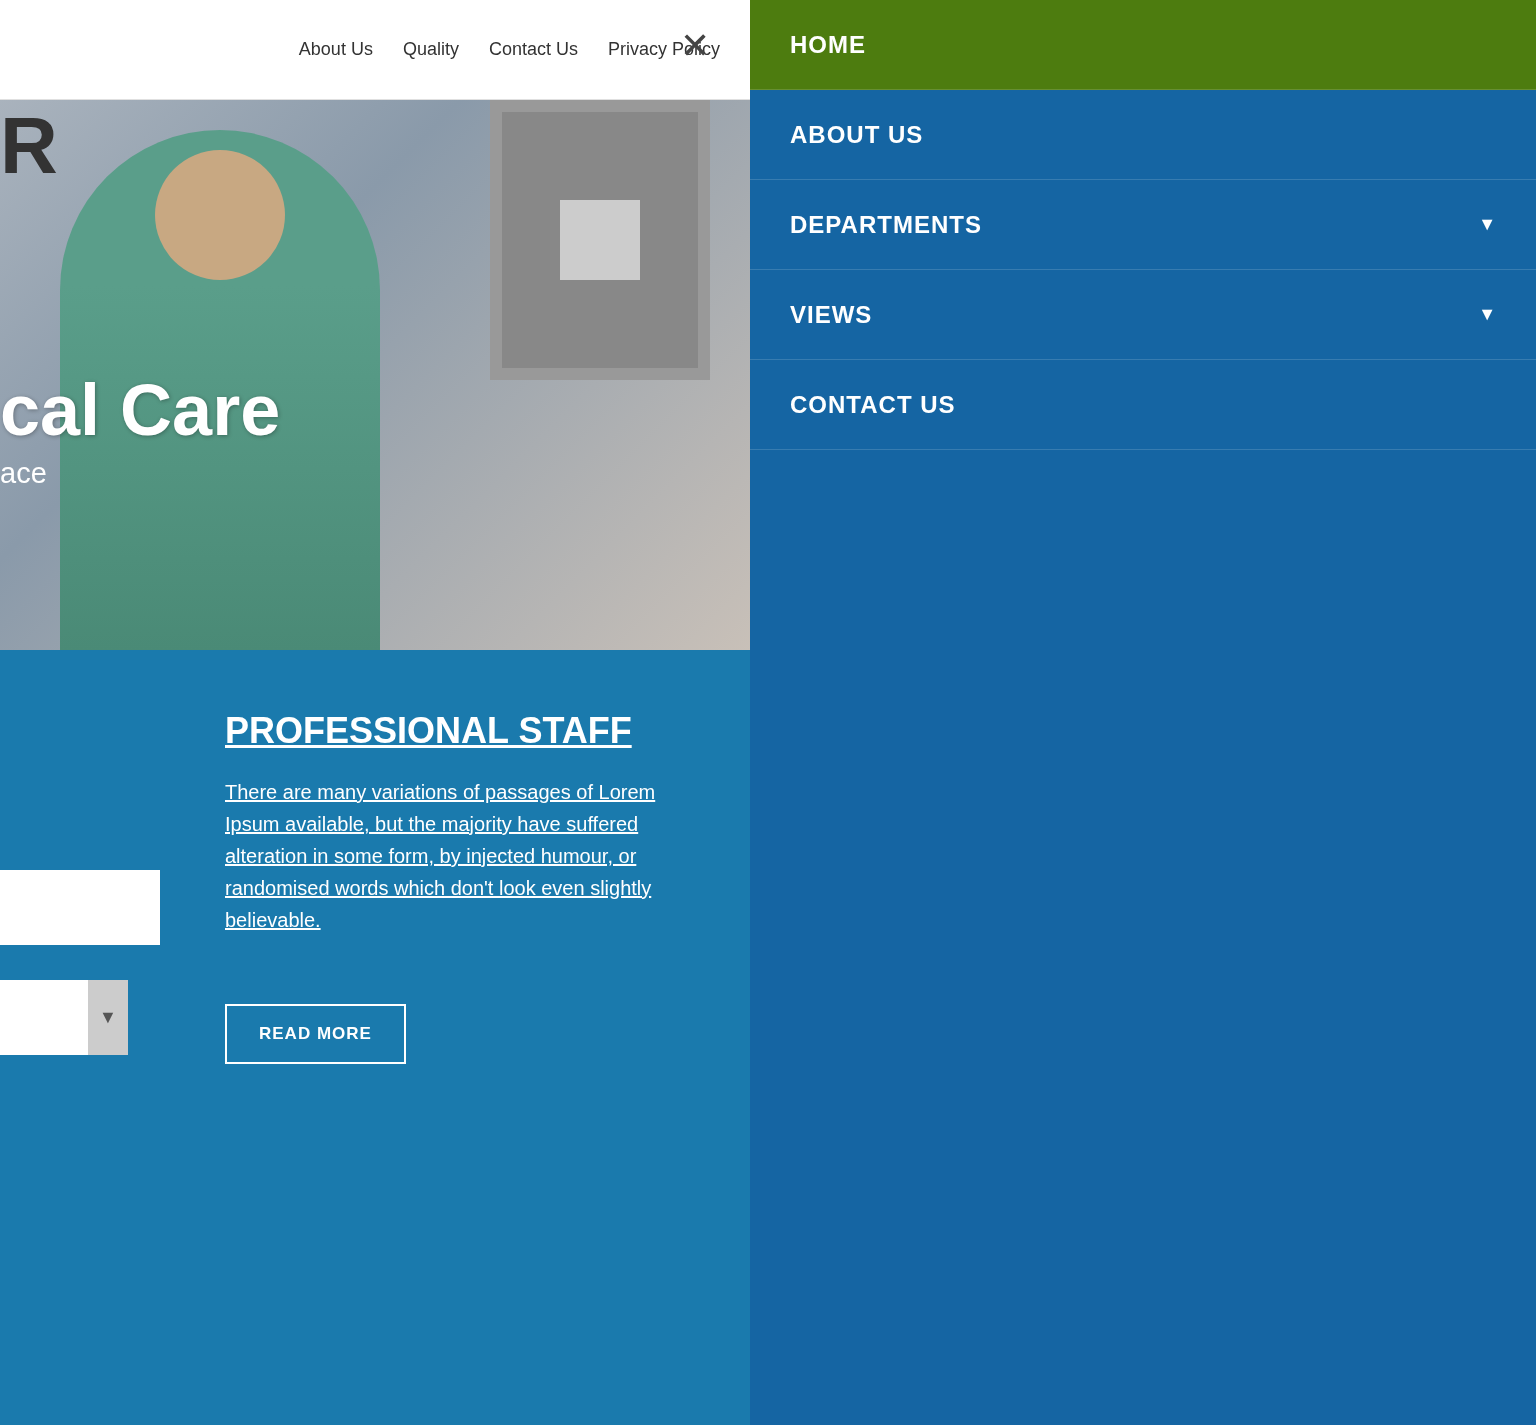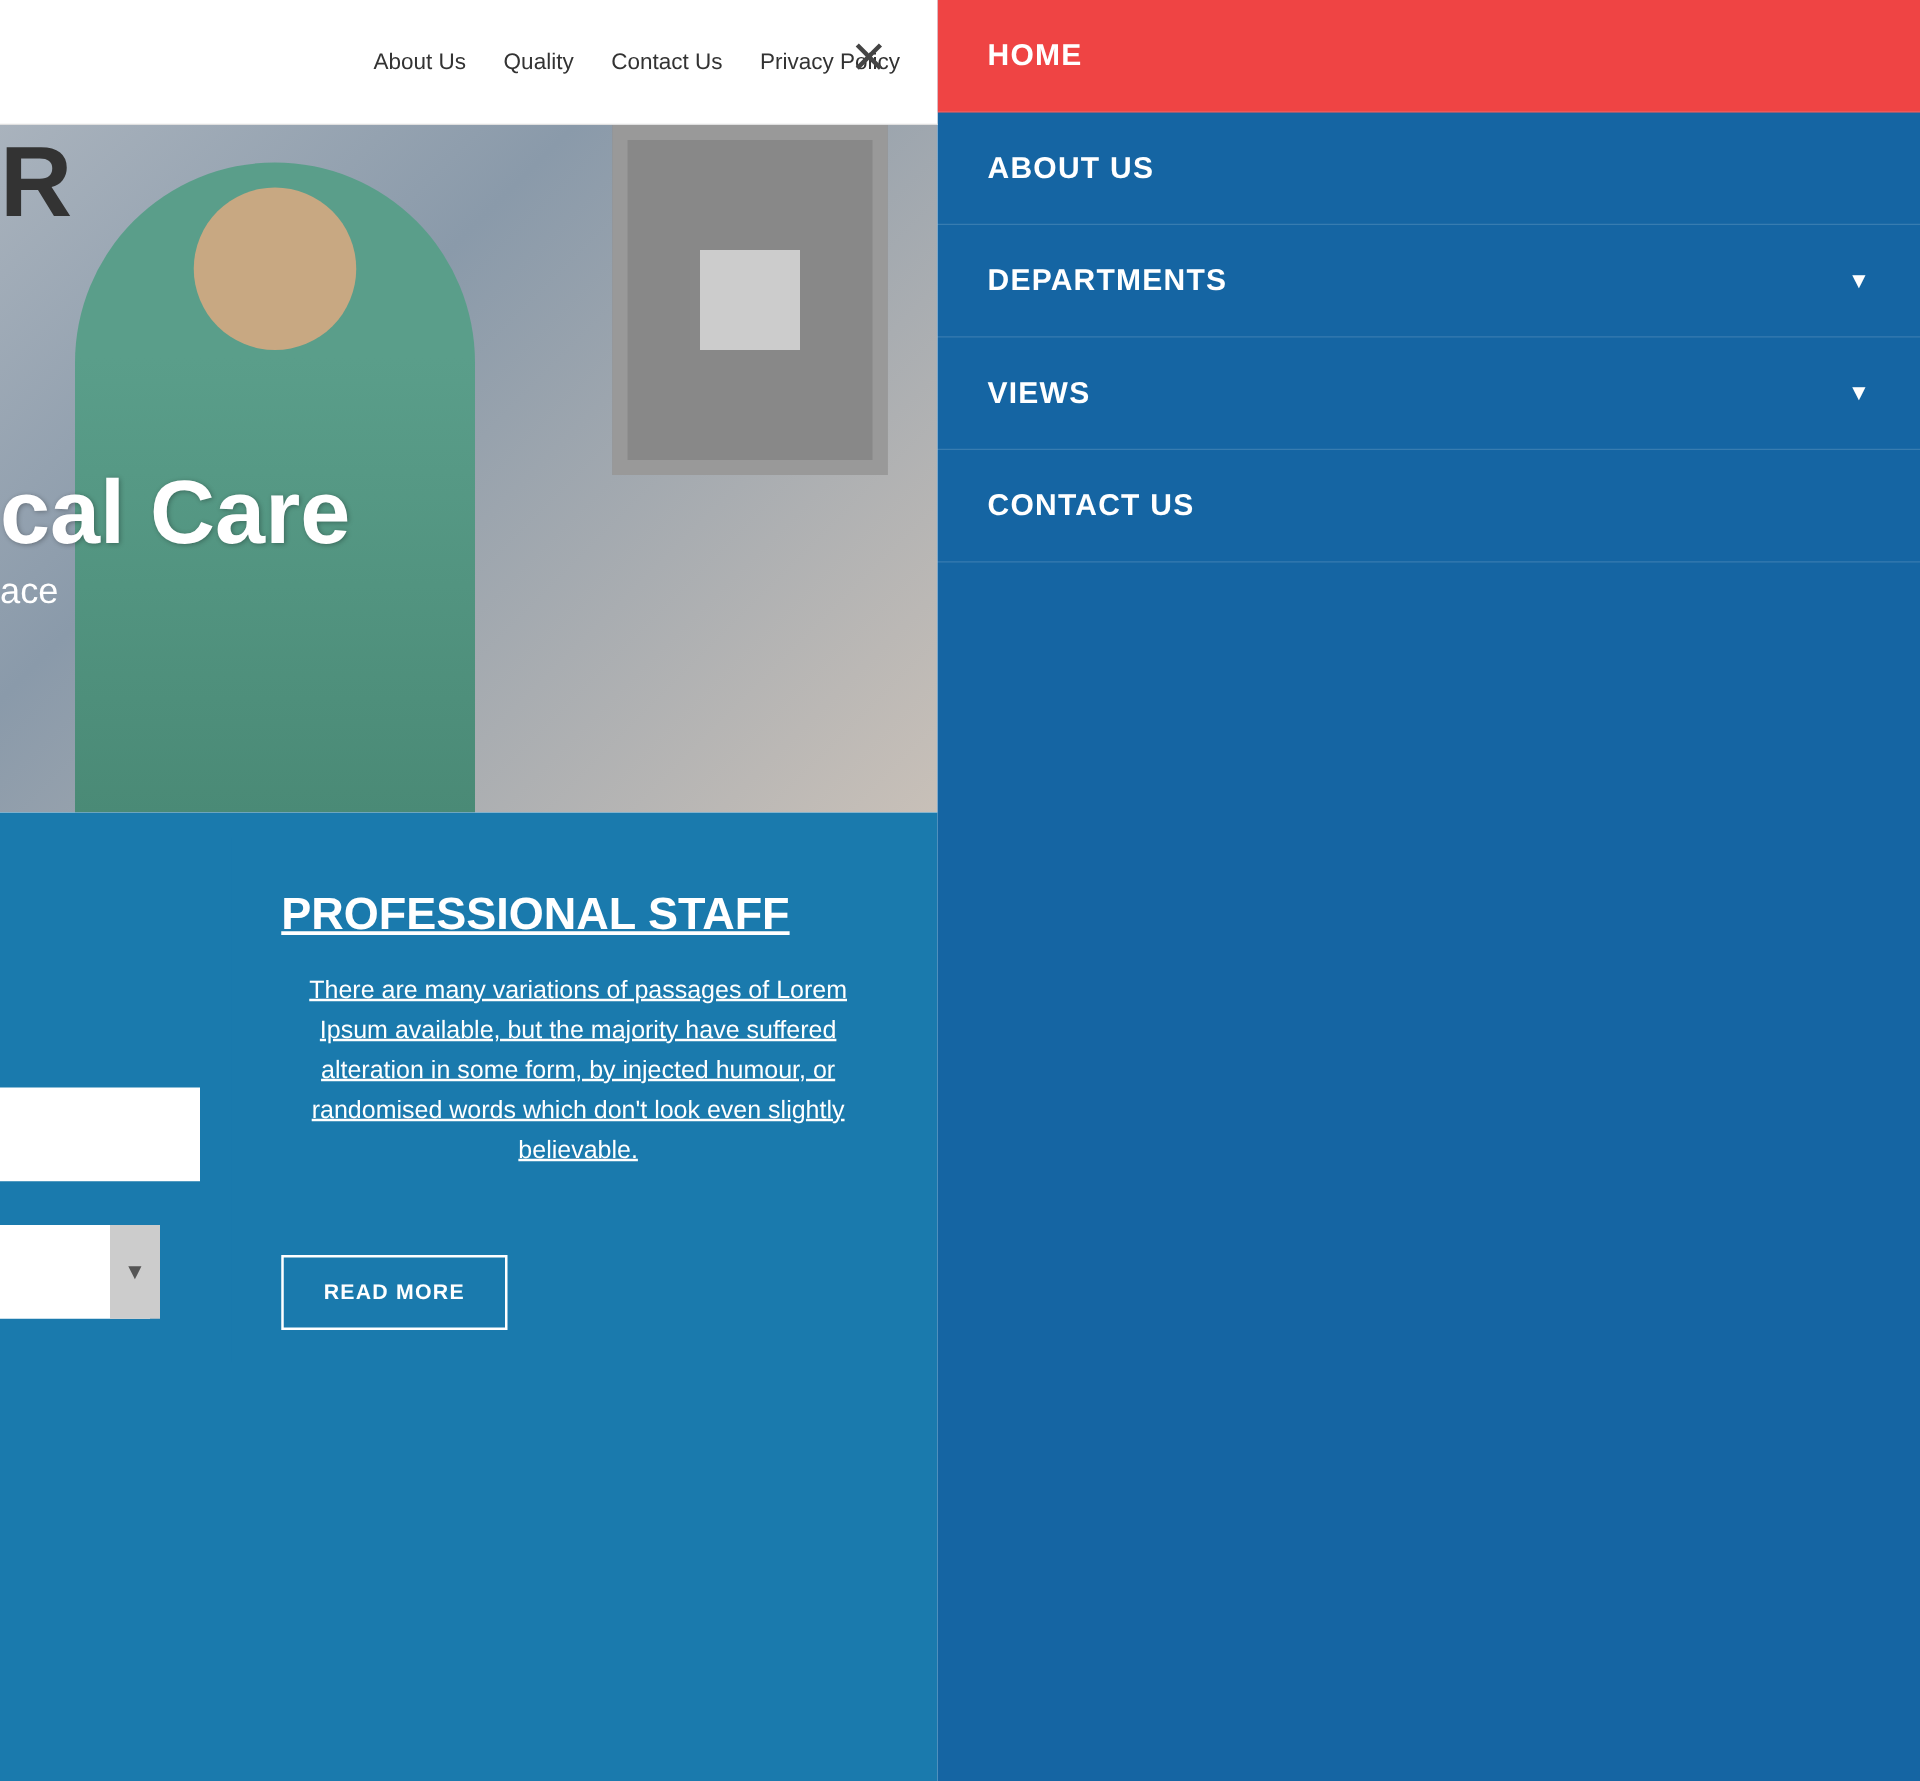--- a/index.html
+++ b/index.html
@@ -141,21 +141,20 @@
       font-size: 36px;
       font-weight: bold;
       margin-bottom: 24px;
       color: #fff;
     }
     .content-card p {
       font-size: 20px;
       line-height: 1.6;
       margin-bottom: 36px;
       color: #fff;
-      text-align: center;
     }
     .read-more-btn {
       display: inline-block;
       border: 2px solid #fff;
       color: #fff;
       background: transparent;
       padding: 18px 32px;
       font-size: 17px;
       font-weight: bold;
       cursor: pointer;
@@ -277,21 +276,21 @@
 <div class="dropdown-arrow">▼</div>
 
 <div class="content-card">
   <h2>PROFESSIONAL STAFF</h2>
   <p>There are many variations of passages of Lorem Ipsum available, but the majority have suffered alteration in some form, by injected humour, or randomised words which don't look even slightly believable.</p>
   <button class="read-more-btn">READ MORE</button>
 </div>
 
 <div class="sidebar">
 
-  <div class="sidebar-item" style="background:#ef4444;">
+  <div class="sidebar-item" style="background:#4d7c0f;">
     <span class="sidebar-item-label">HOME</span>
   </div>
 
   <div class="sidebar-item">
     <span class="sidebar-item-label">ABOUT US</span>
   </div>
 
   <div class="sidebar-item">
     <span class="sidebar-item-label">DEPARTMENTS</span>
     <span class="sidebar-item-arrow">▼</span>

